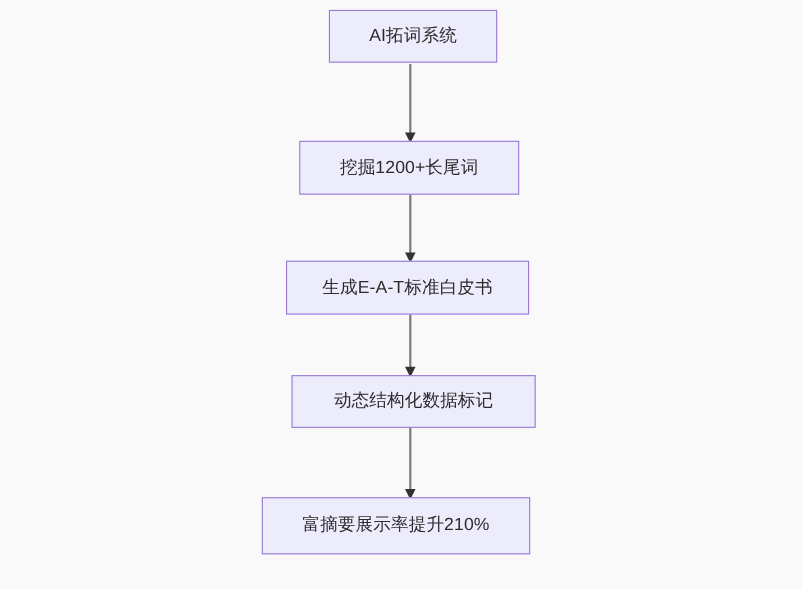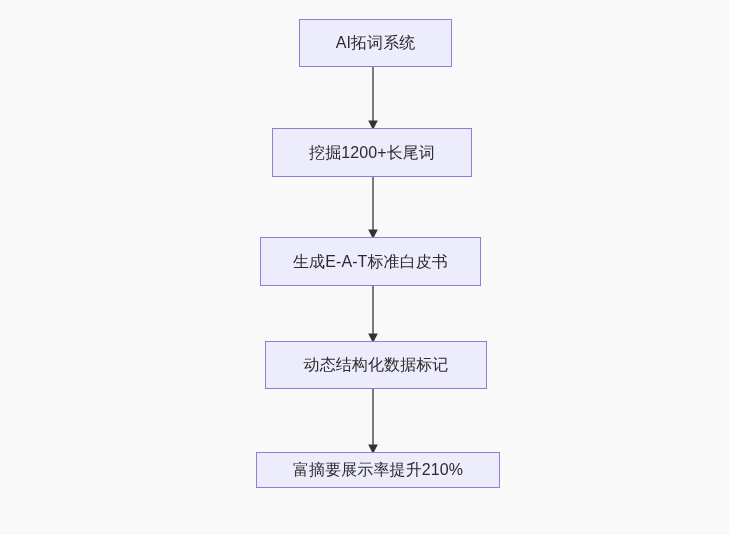--- a/index.html
+++ b/index.html
@@ -40,25 +40,25 @@
     letter-spacing: 0.1px;
   }
 
   .flow-edge {
     position: absolute;
     z-index: 1;
     pointer-events: none;
   }
 
   
-  #node-0 { left: 299px; top: 19px;  width: 153px; height: 48px; }
+  #node-0 { left: 299px; top: 9px;  width: 153px; height: 48px; }
   #node-1 { left: 272px; top: 128px; width: 200px; height: 49px; }
   #node-2 { left: 260px; top: 237px; width: 221px; height: 49px; }
   #node-3 { left: 265px; top: 341px; width: 222px; height: 48px; }
-  #node-4 { left: 256px; top: 452px; width: 244px; height: 36px; }
+  #node-4 { left: 238px; top: 452px; width: 244px; height: 52px; }
 
   
   #edge-0 { left: 358px; top: 58px;  width: 30px; height: 72px; }
   #edge-1 { left: 358px; top: 176px; width: 30px; height: 63px; }
   #edge-2 { left: 358px; top: 285px; width: 30px; height: 58px; }
   #edge-3 { left: 358px; top: 388px; width: 30px; height: 66px; }
 </style>
 </head>
 <body>
 

